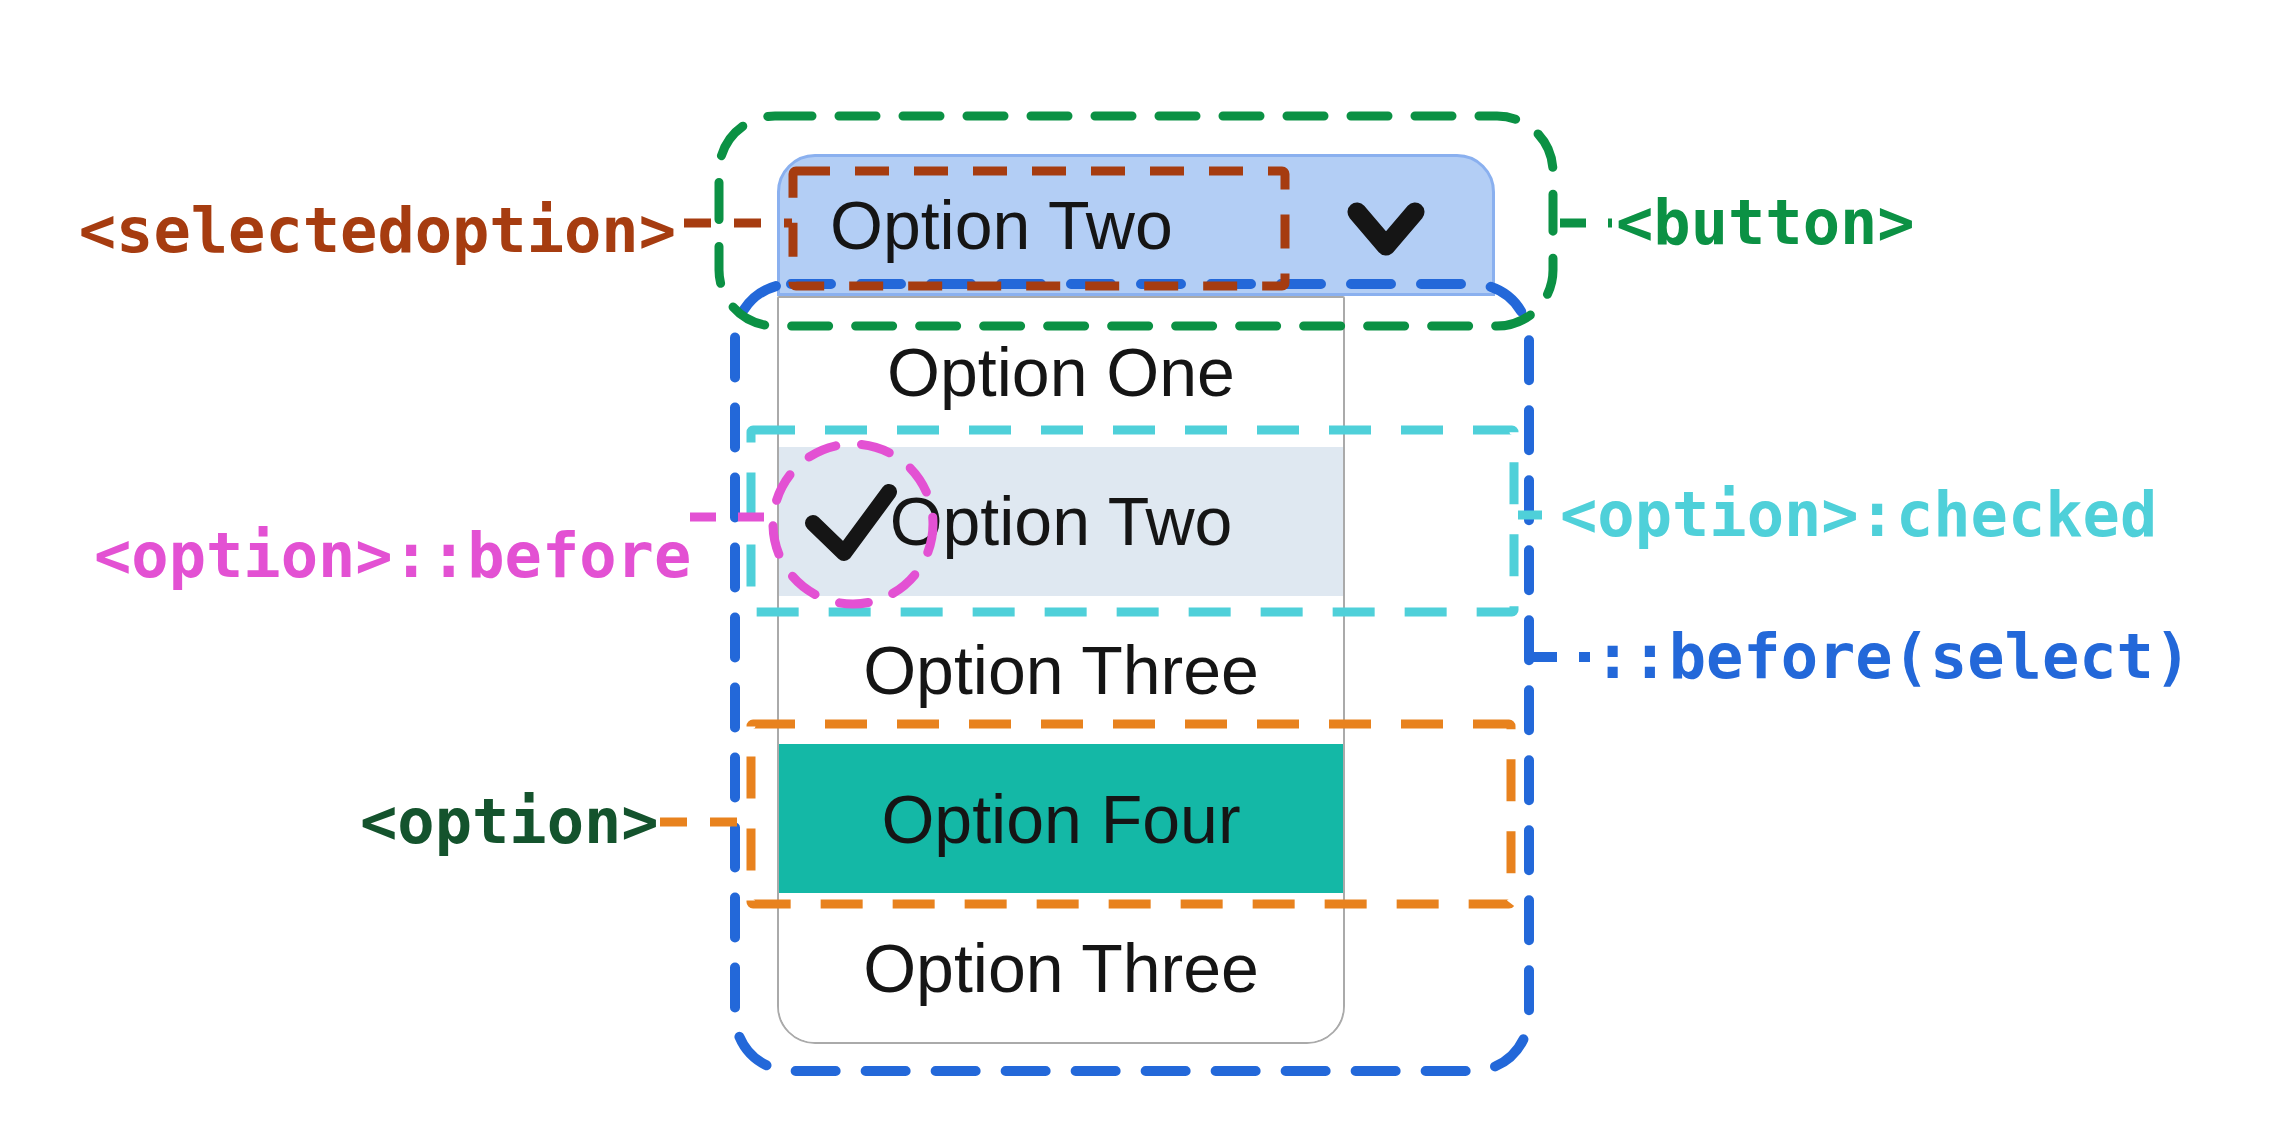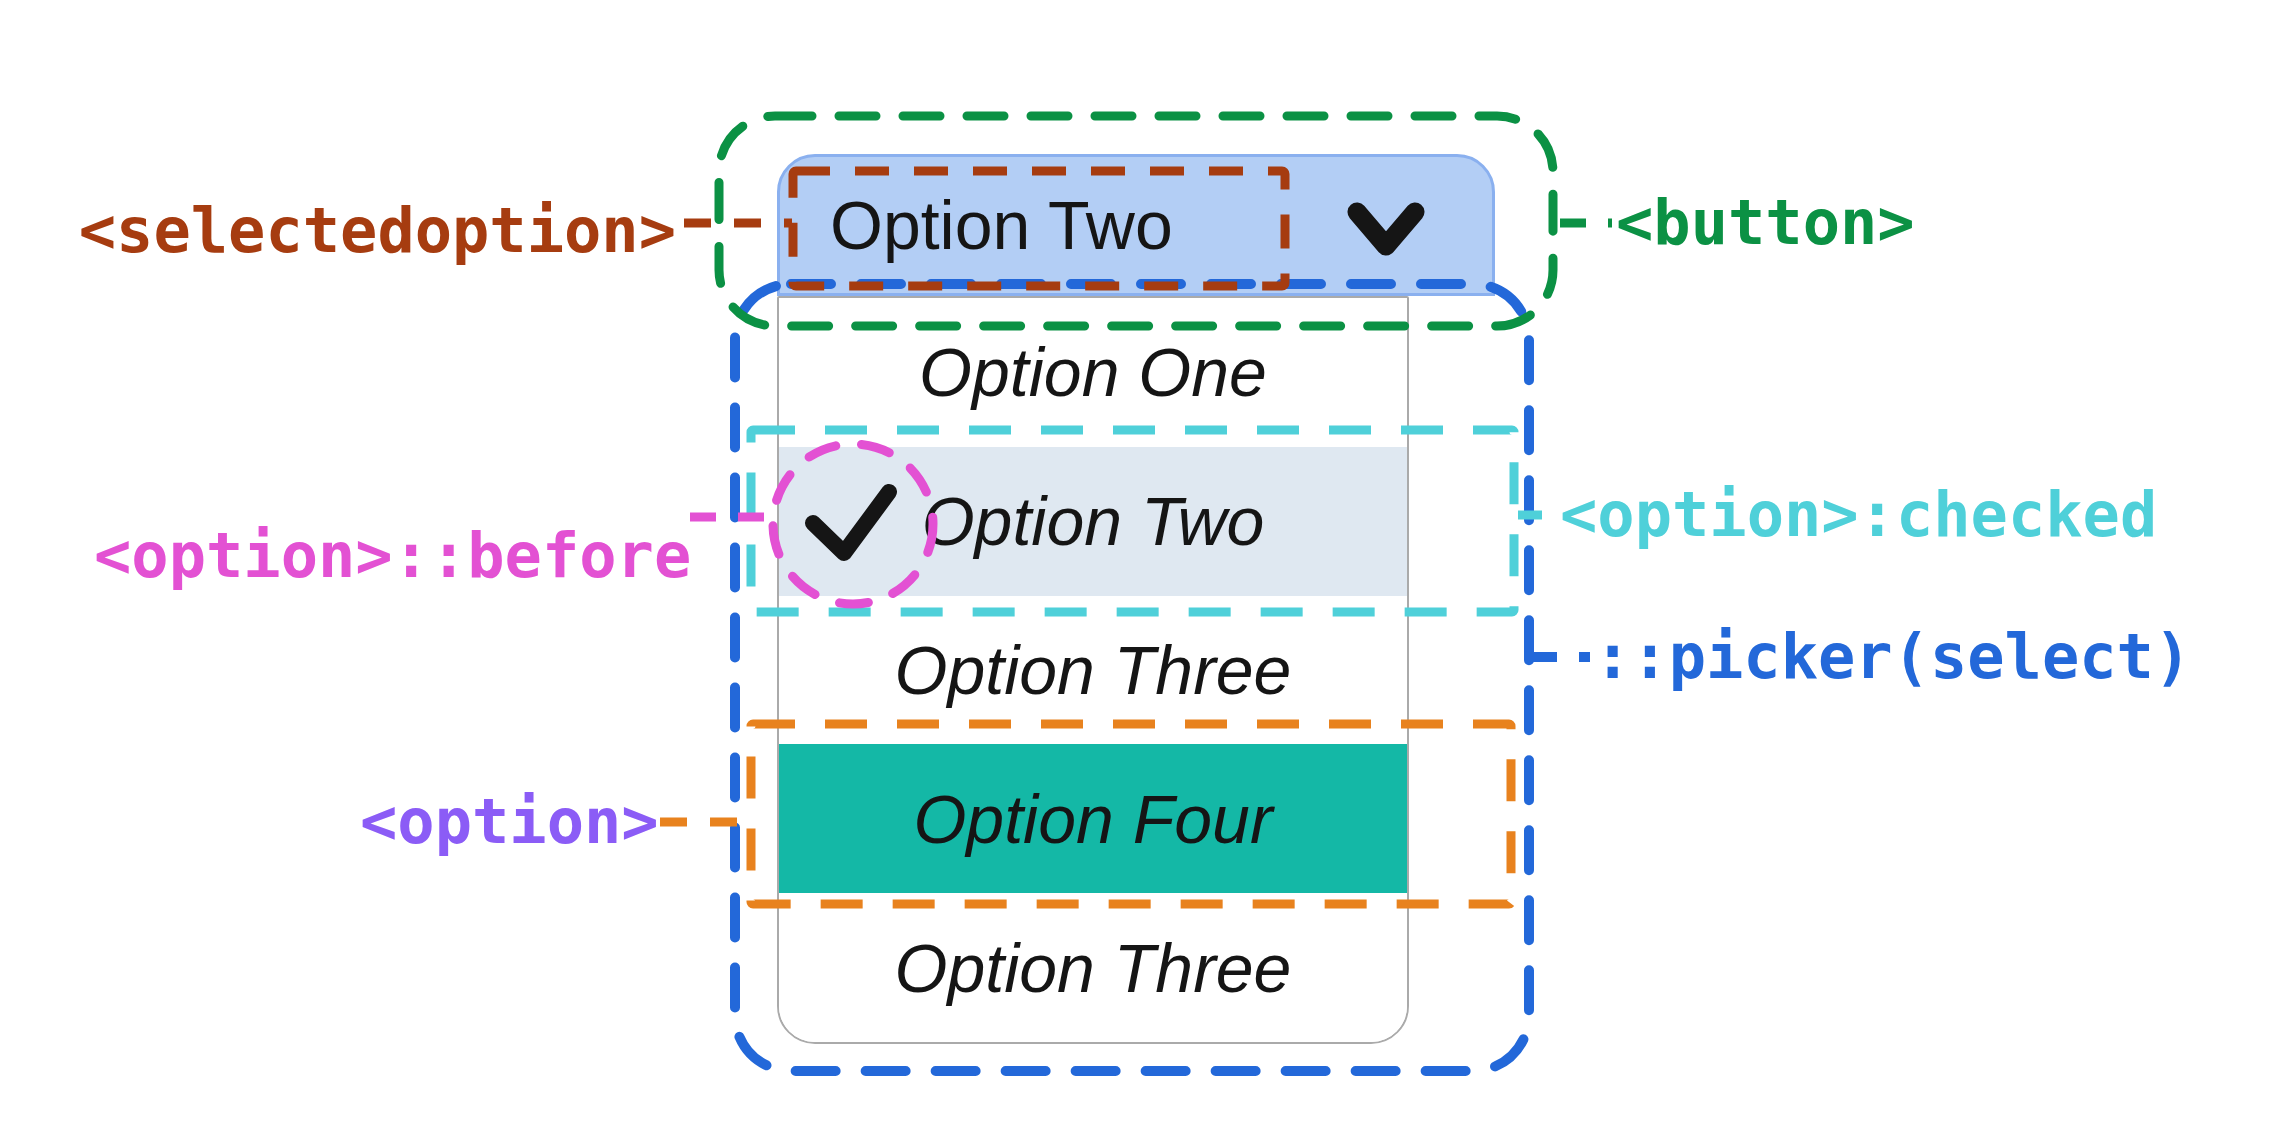--- a/index.html
+++ b/index.html
@@ -13,24 +13,24 @@
   .select-button {
     position:absolute; left:777px; top:154px; width:718px; height:142px;
     box-sizing:border-box; border:3px solid #8ab0ef;
     border-radius:38px 38px 0 0; background:#b3cef5;
   }
   .btn-label {
     position:absolute; left:50px; top:0; height:136px; line-height:136px;
     font-size:68px; color:#151515; white-space:nowrap;
   }
   .picker-popup {
-    position:absolute; left:777px; top:296px; width:632px; height:748px;
+    position:absolute; left:777px; top:296px; width:568px; height:748px;
     box-sizing:border-box; border:2px solid #aaaaaa;
     border-radius:2px 2px 38px 38px; background:#ffffff;
-    display:flex; flex-direction:column; overflow:hidden;font-style:italic;
+    display:flex; flex-direction:column; overflow:hidden;
   }
   .option-row {
     flex:1; display:flex; align-items:center; justify-content:center;
     font-size:68px; color:#151515; white-space:nowrap; background:#ffffff;
   }
 
   
   .ann-label {
     position:absolute;
     font-family:"DejaVu Sans Mono","Liberation Mono",monospace;
@@ -89,15 +89,15 @@
 
     <path d="M 1357 212 L 1386 246 L 1415 212" stroke-width="19" stroke-linecap="round" stroke-linejoin="round" stroke="#151515"></path>
 
     <path d="M 813 523 L 844 553 L 889 492" stroke-width="16" stroke-linecap="round" stroke-linejoin="round" stroke="#151515"></path>
   </svg>
 
   <div class="ann-label lbl-selectedoption" style="color: rgb(166, 60, 16);">&lt;selectedoption&gt;</div>
   <div class="ann-label lbl-button" style="color: rgb(11, 145, 68);">&lt;button&gt;</div>
   <div class="ann-label lbl-option-before" style="color: rgb(227, 81, 211);">&lt;option&gt;::before</div>
   <div class="ann-label lbl-option-checked" style="color: rgb(79, 208, 217);">&lt;option&gt;:checked</div>
-  <div class="ann-label lbl-picker" style="color: rgb(35, 104, 217);">::picker(select)</div>
-  <div class="ann-label lbl-option" style="color: #8b5cf6;">&lt;option&gt;</div>
+  <div class="ann-label lbl-picker" style="color: rgb(35, 104, 217);">::before(select)</div>
+  <div class="ann-label lbl-option" style="color: #14532d;">&lt;option&gt;</div>
 </div>
 
 </body></html>

